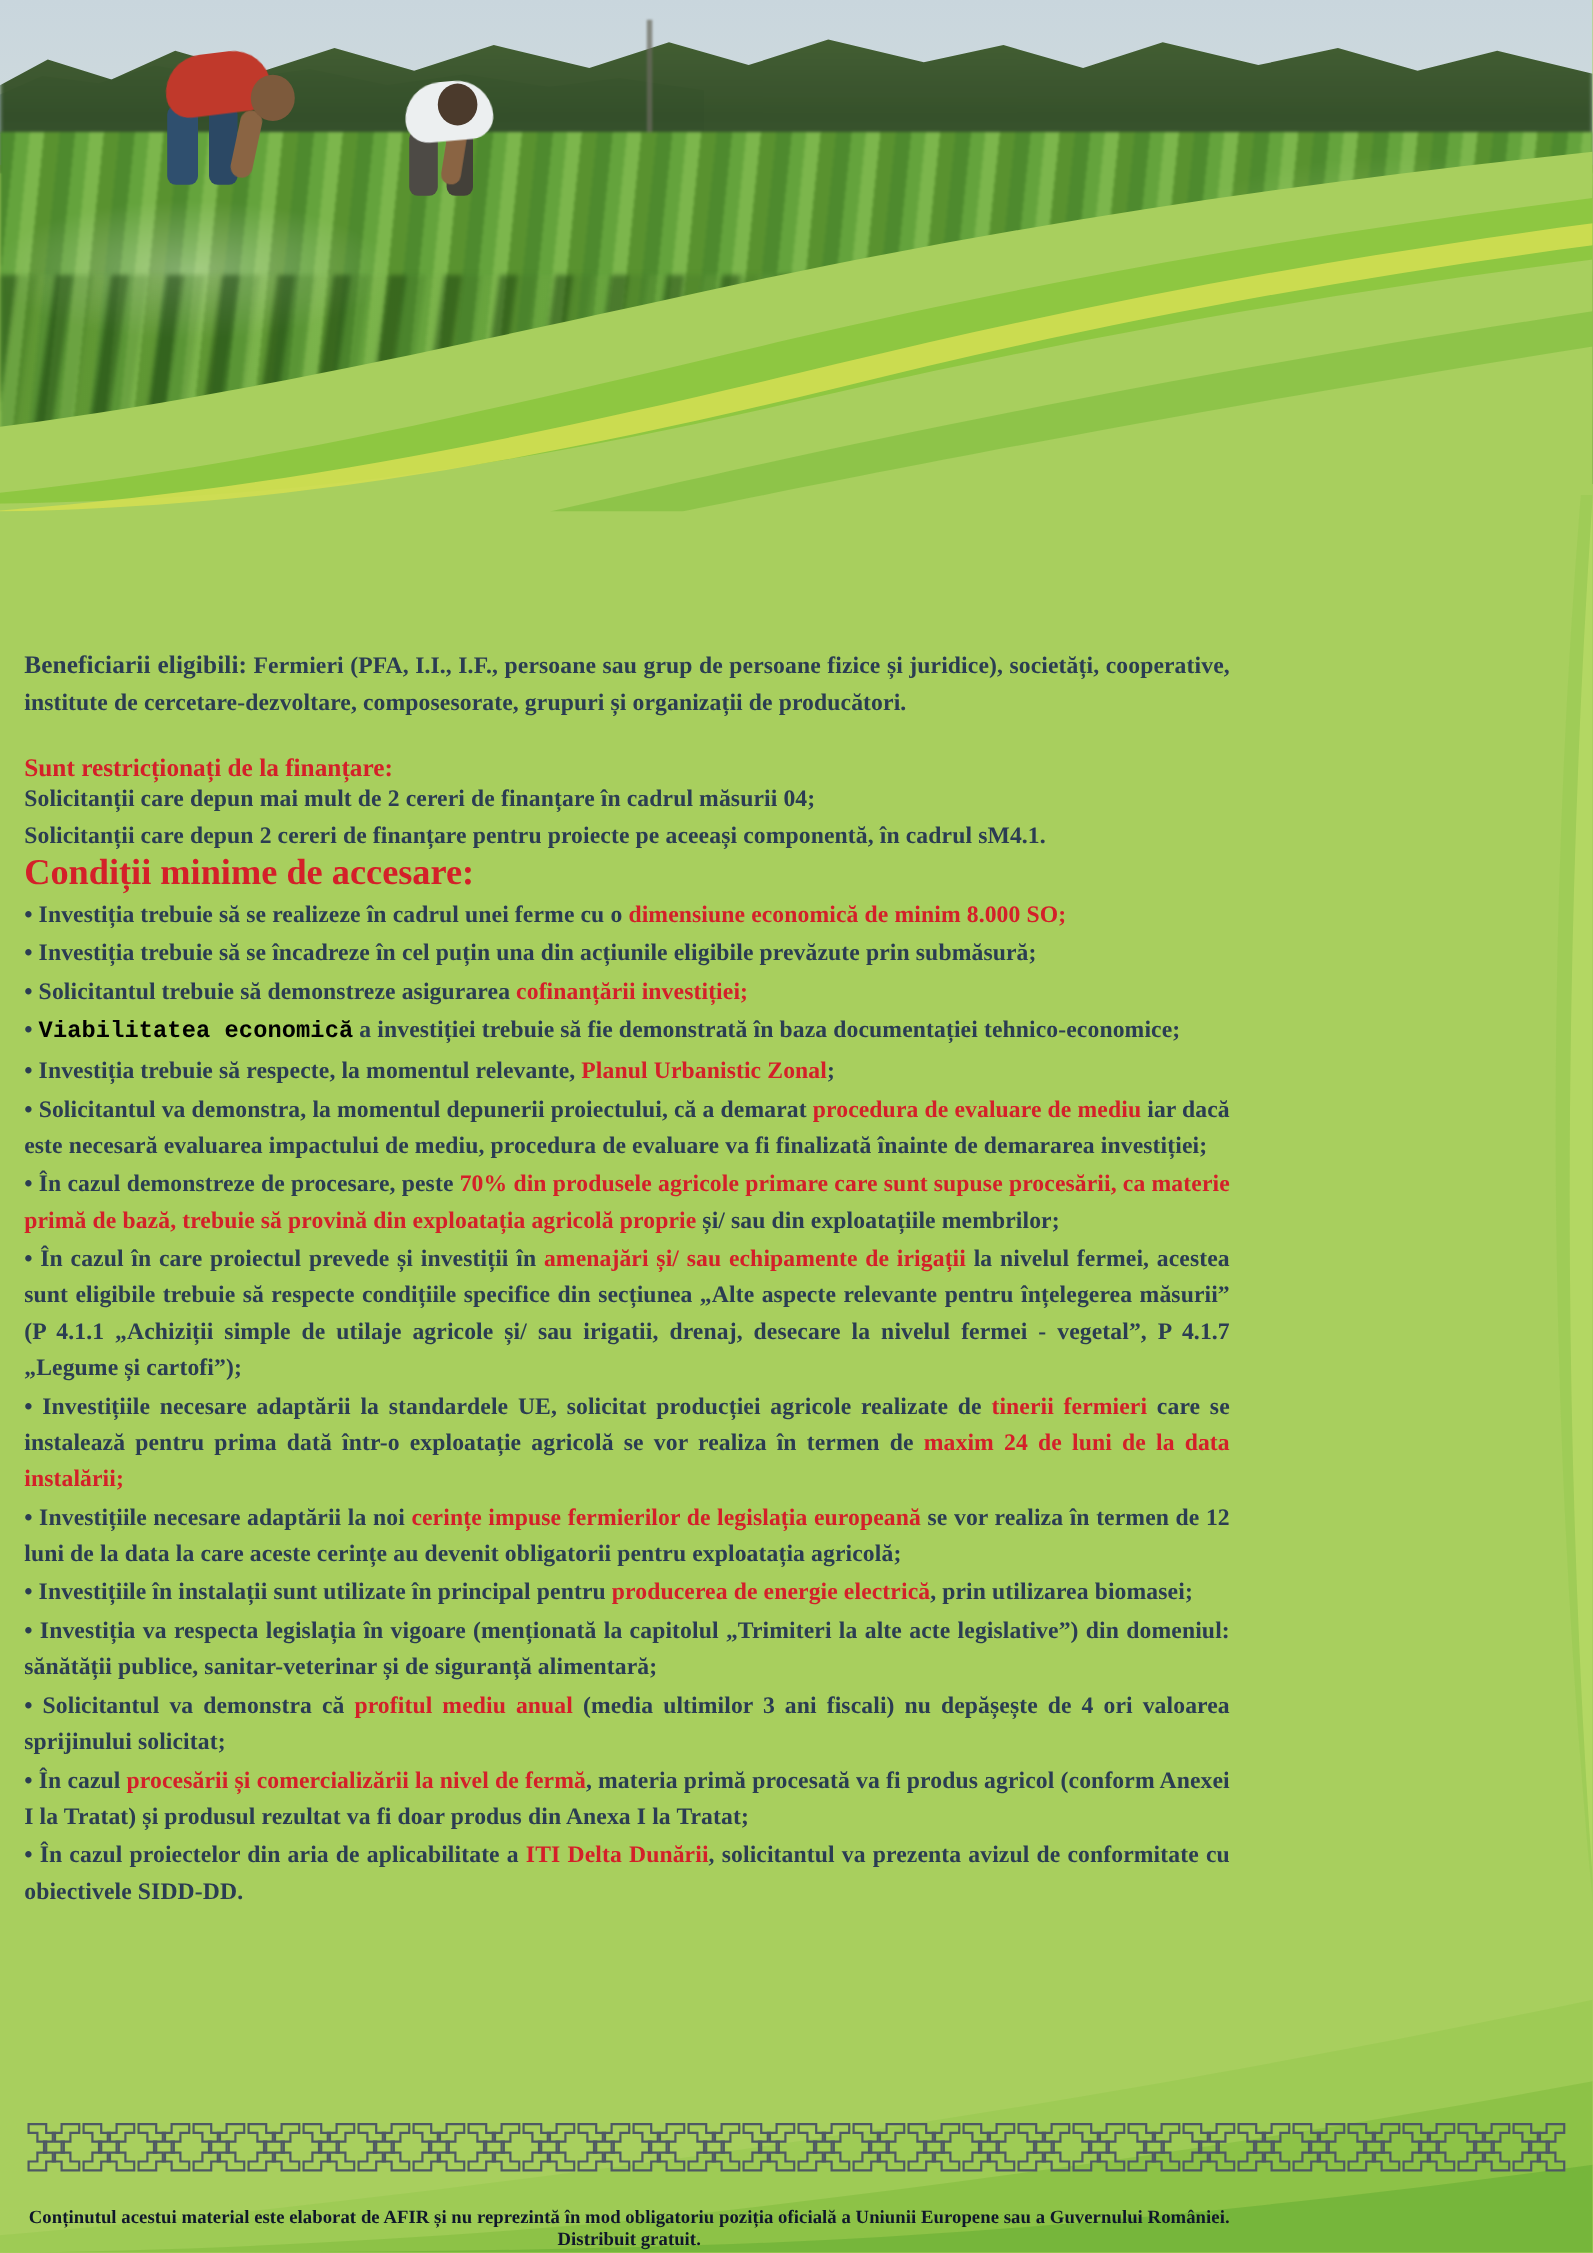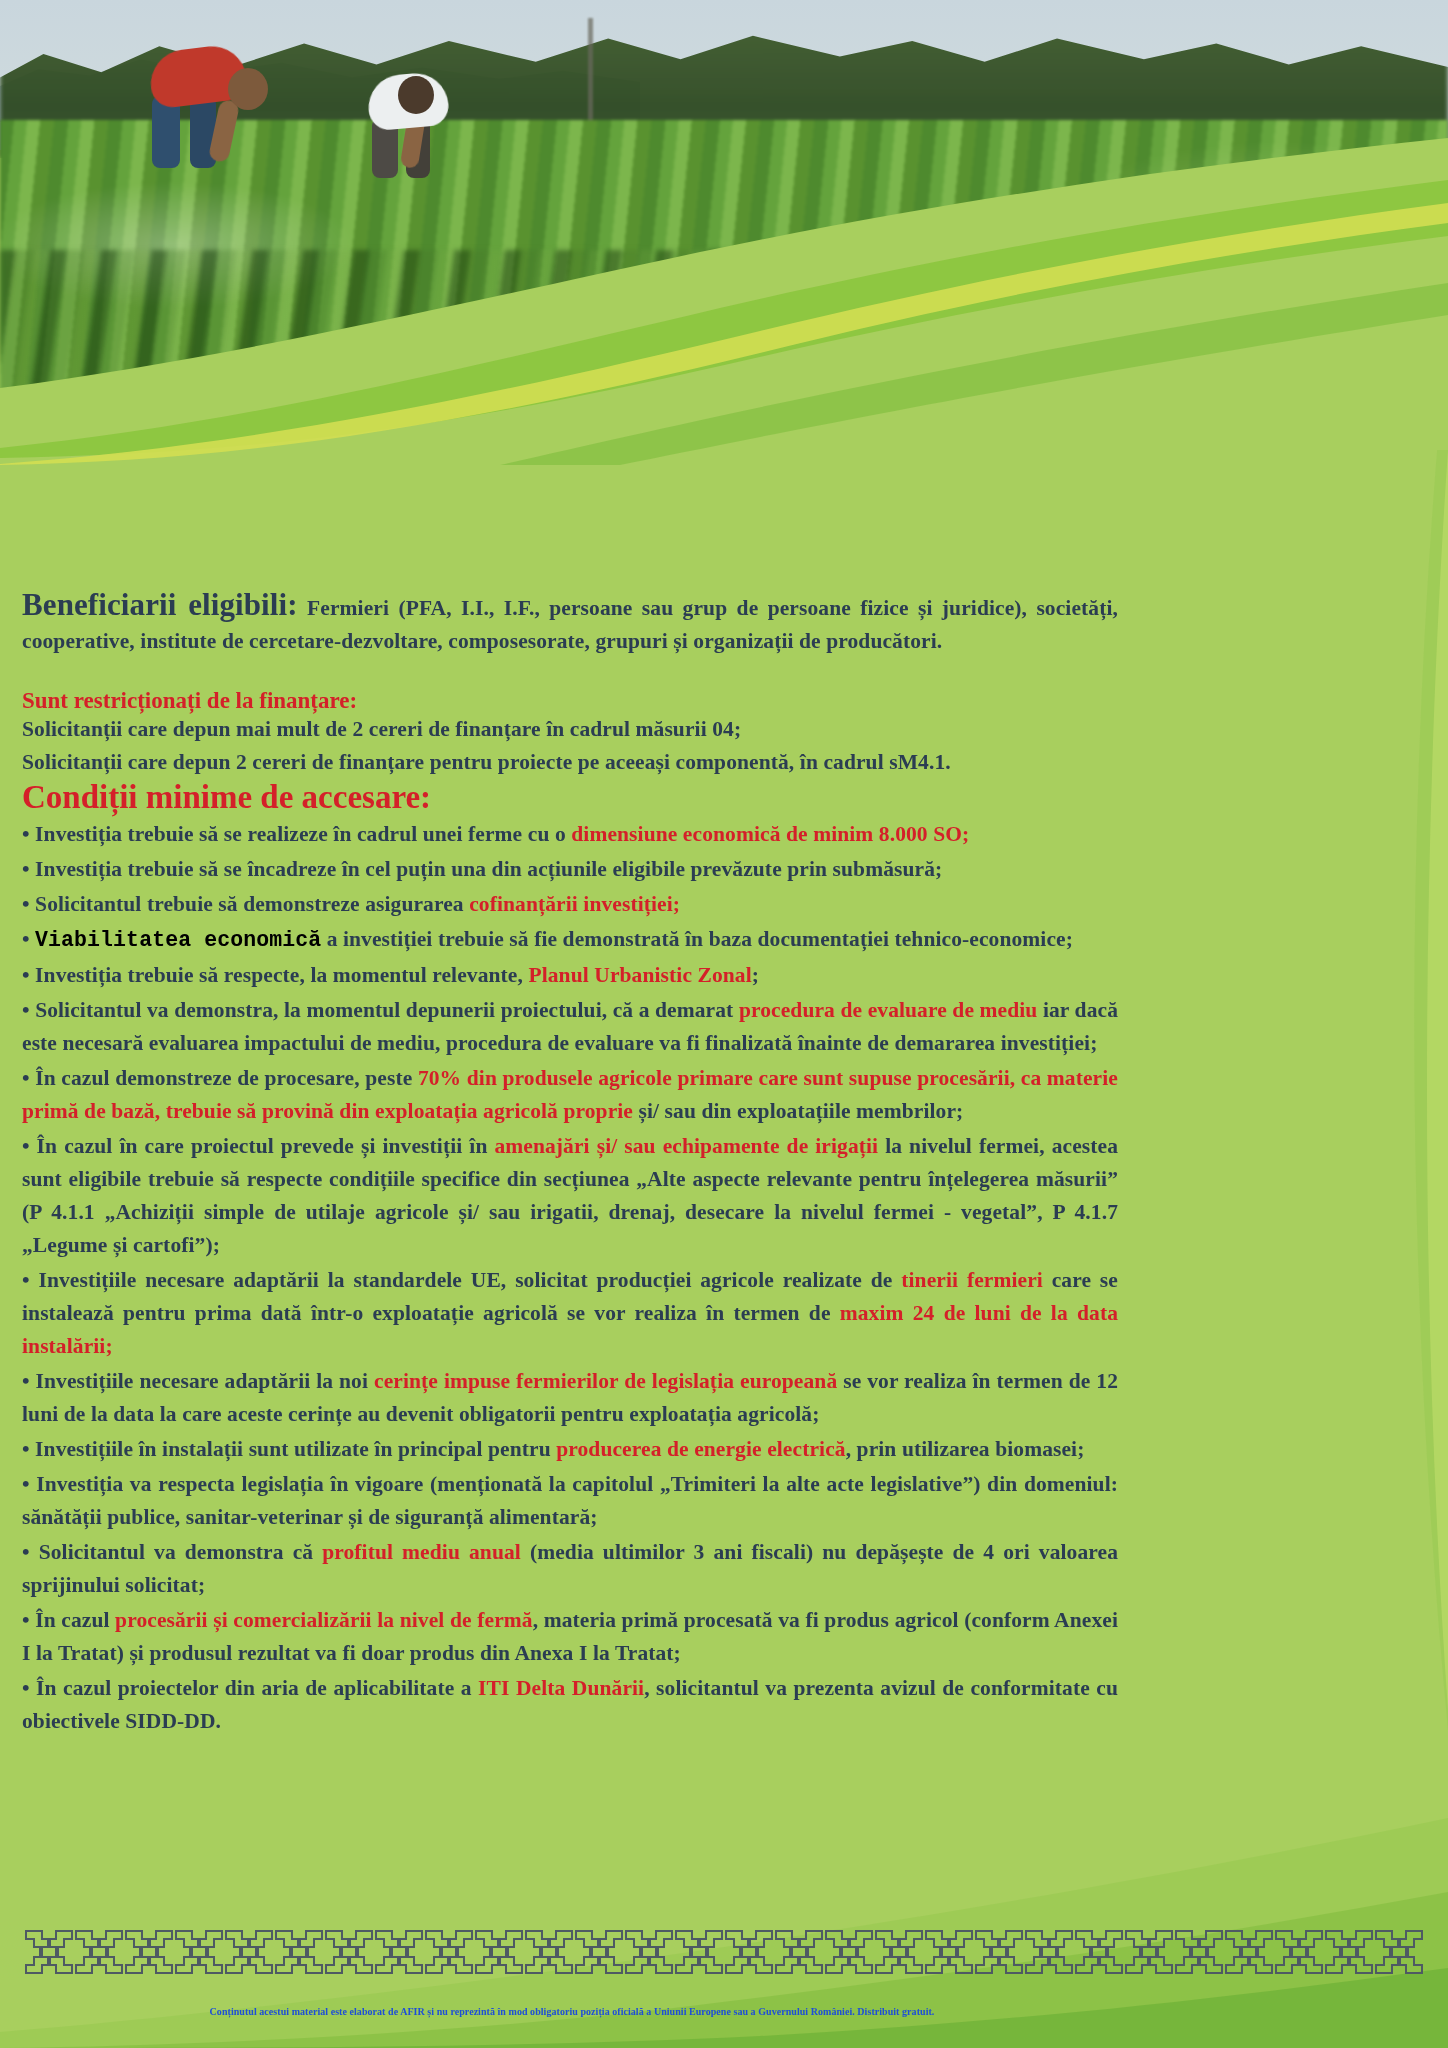--- a/index.html
+++ b/index.html
@@ -113,21 +113,21 @@
     letter-spacing: .1px;
   }
   .para.nojust { text-align: left; }
 
   h2.head {
     color: #d42029;
     font-weight: 700;
     margin: 0;
     line-height: 1.1;
   }
-  .head-benef { font-size: 31px; display: inline; }
+  .head-benef { font-size: 23px; display: inline; }
   .head-restr { font-size: 23px; }
   .head-cond  { font-size: 33px; }
 
   .blk-benef { margin-bottom: 0; }
   .blk-restr { margin-top: 30px; }
   .blk-cond-head { margin-top: 38px; margin-bottom: 6px; }
 
   .bullets { margin-top: 2px; }
   .bullets .para { margin-top: 2px; }
 
@@ -142,22 +142,22 @@
     overflow: hidden;
   }
   .motif-wrap svg { display: block; }
 
   .footnote {
     position: absolute;
     top: 2006px;
     left: 0;
     width: 1144px;
     text-align: center;
-    color: #1d4ed8;
-    font-size: 10px;
+    color: #0f172a;
+    font-size: 17px;
     font-weight: 700;
     z-index: 13;
     letter-spacing: .05px;
   }
 </style>
 </head>
 <body>
 
 <div id="page">
 

